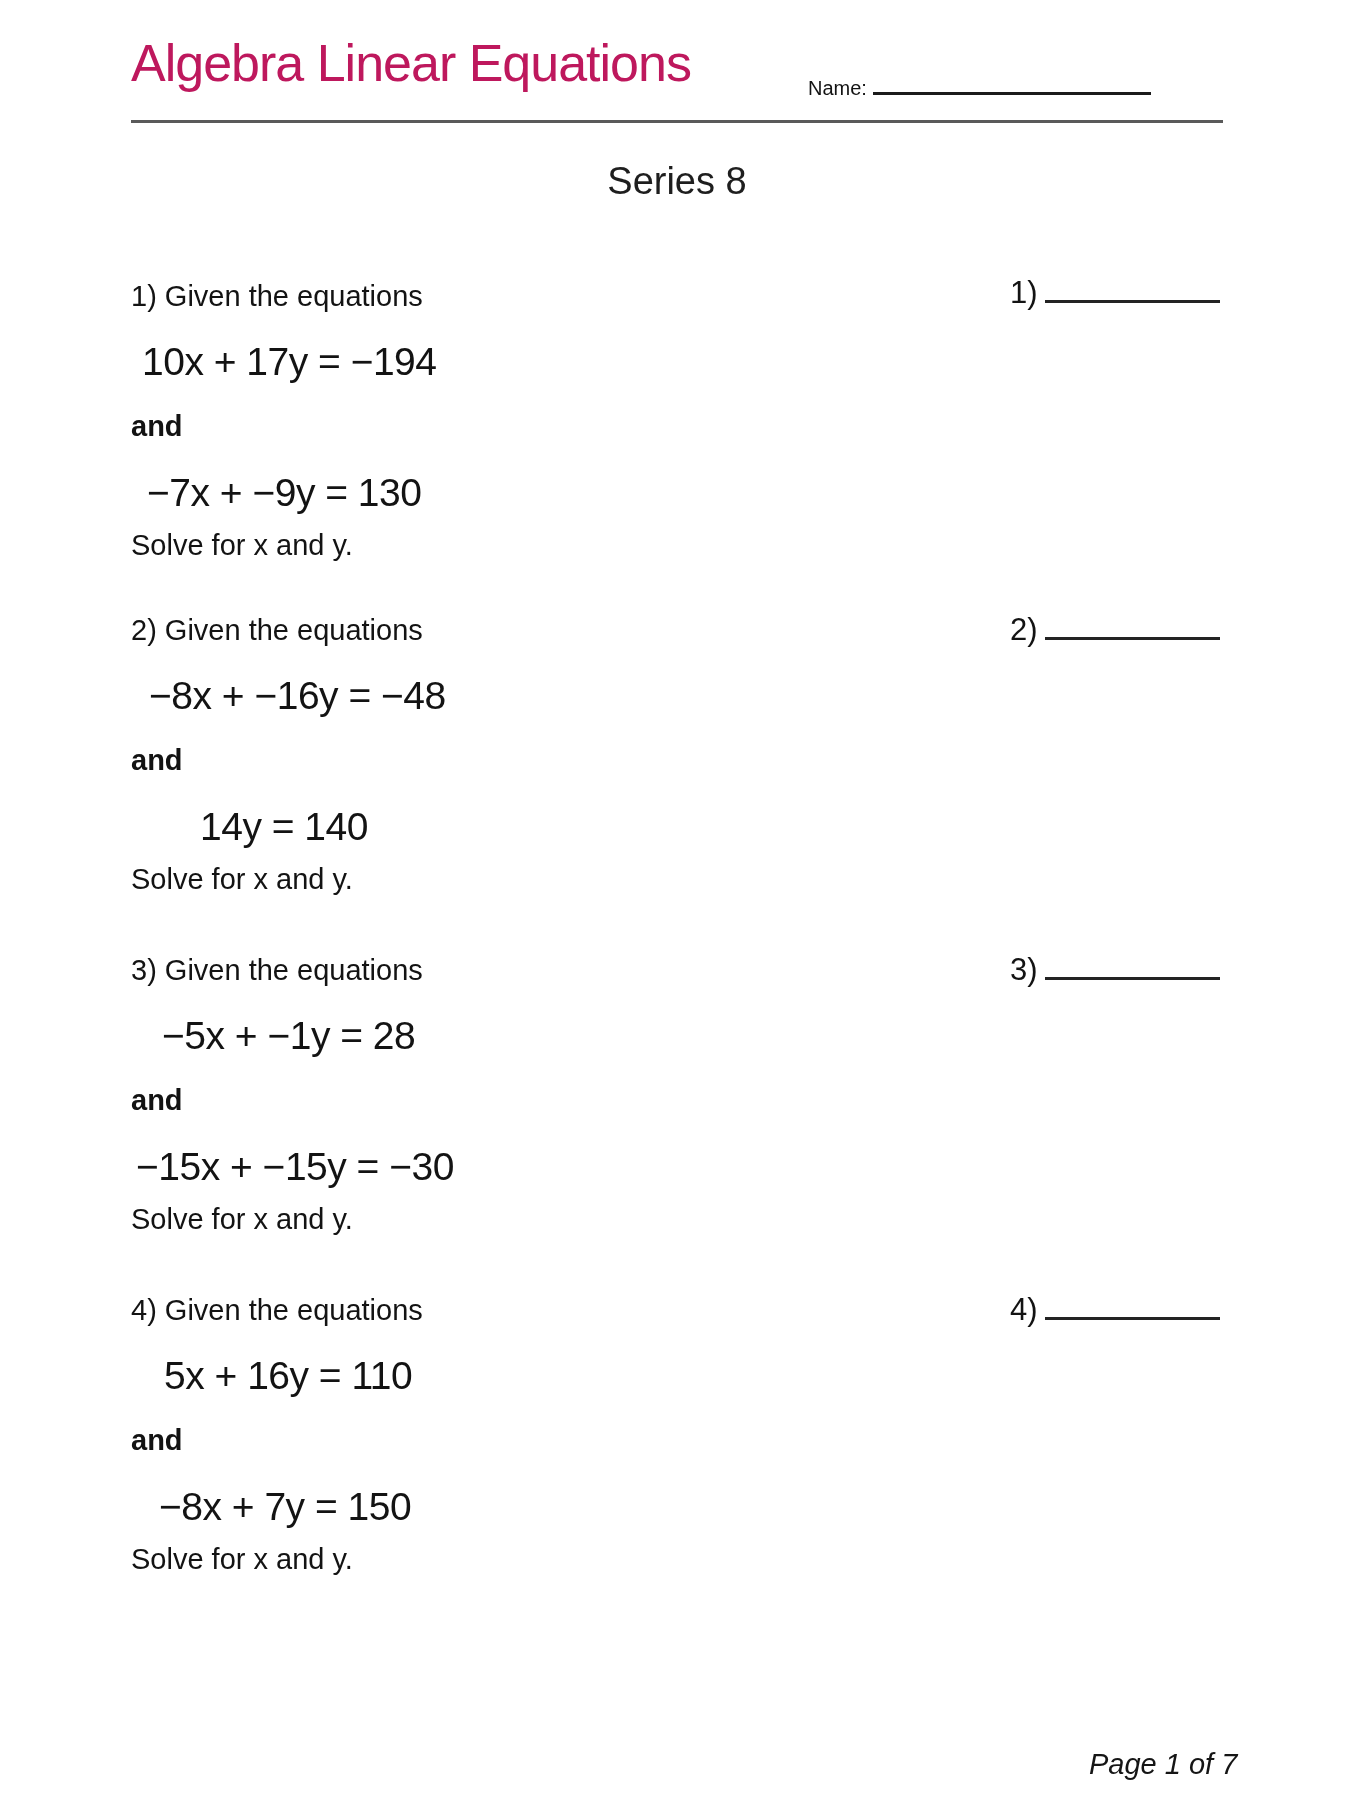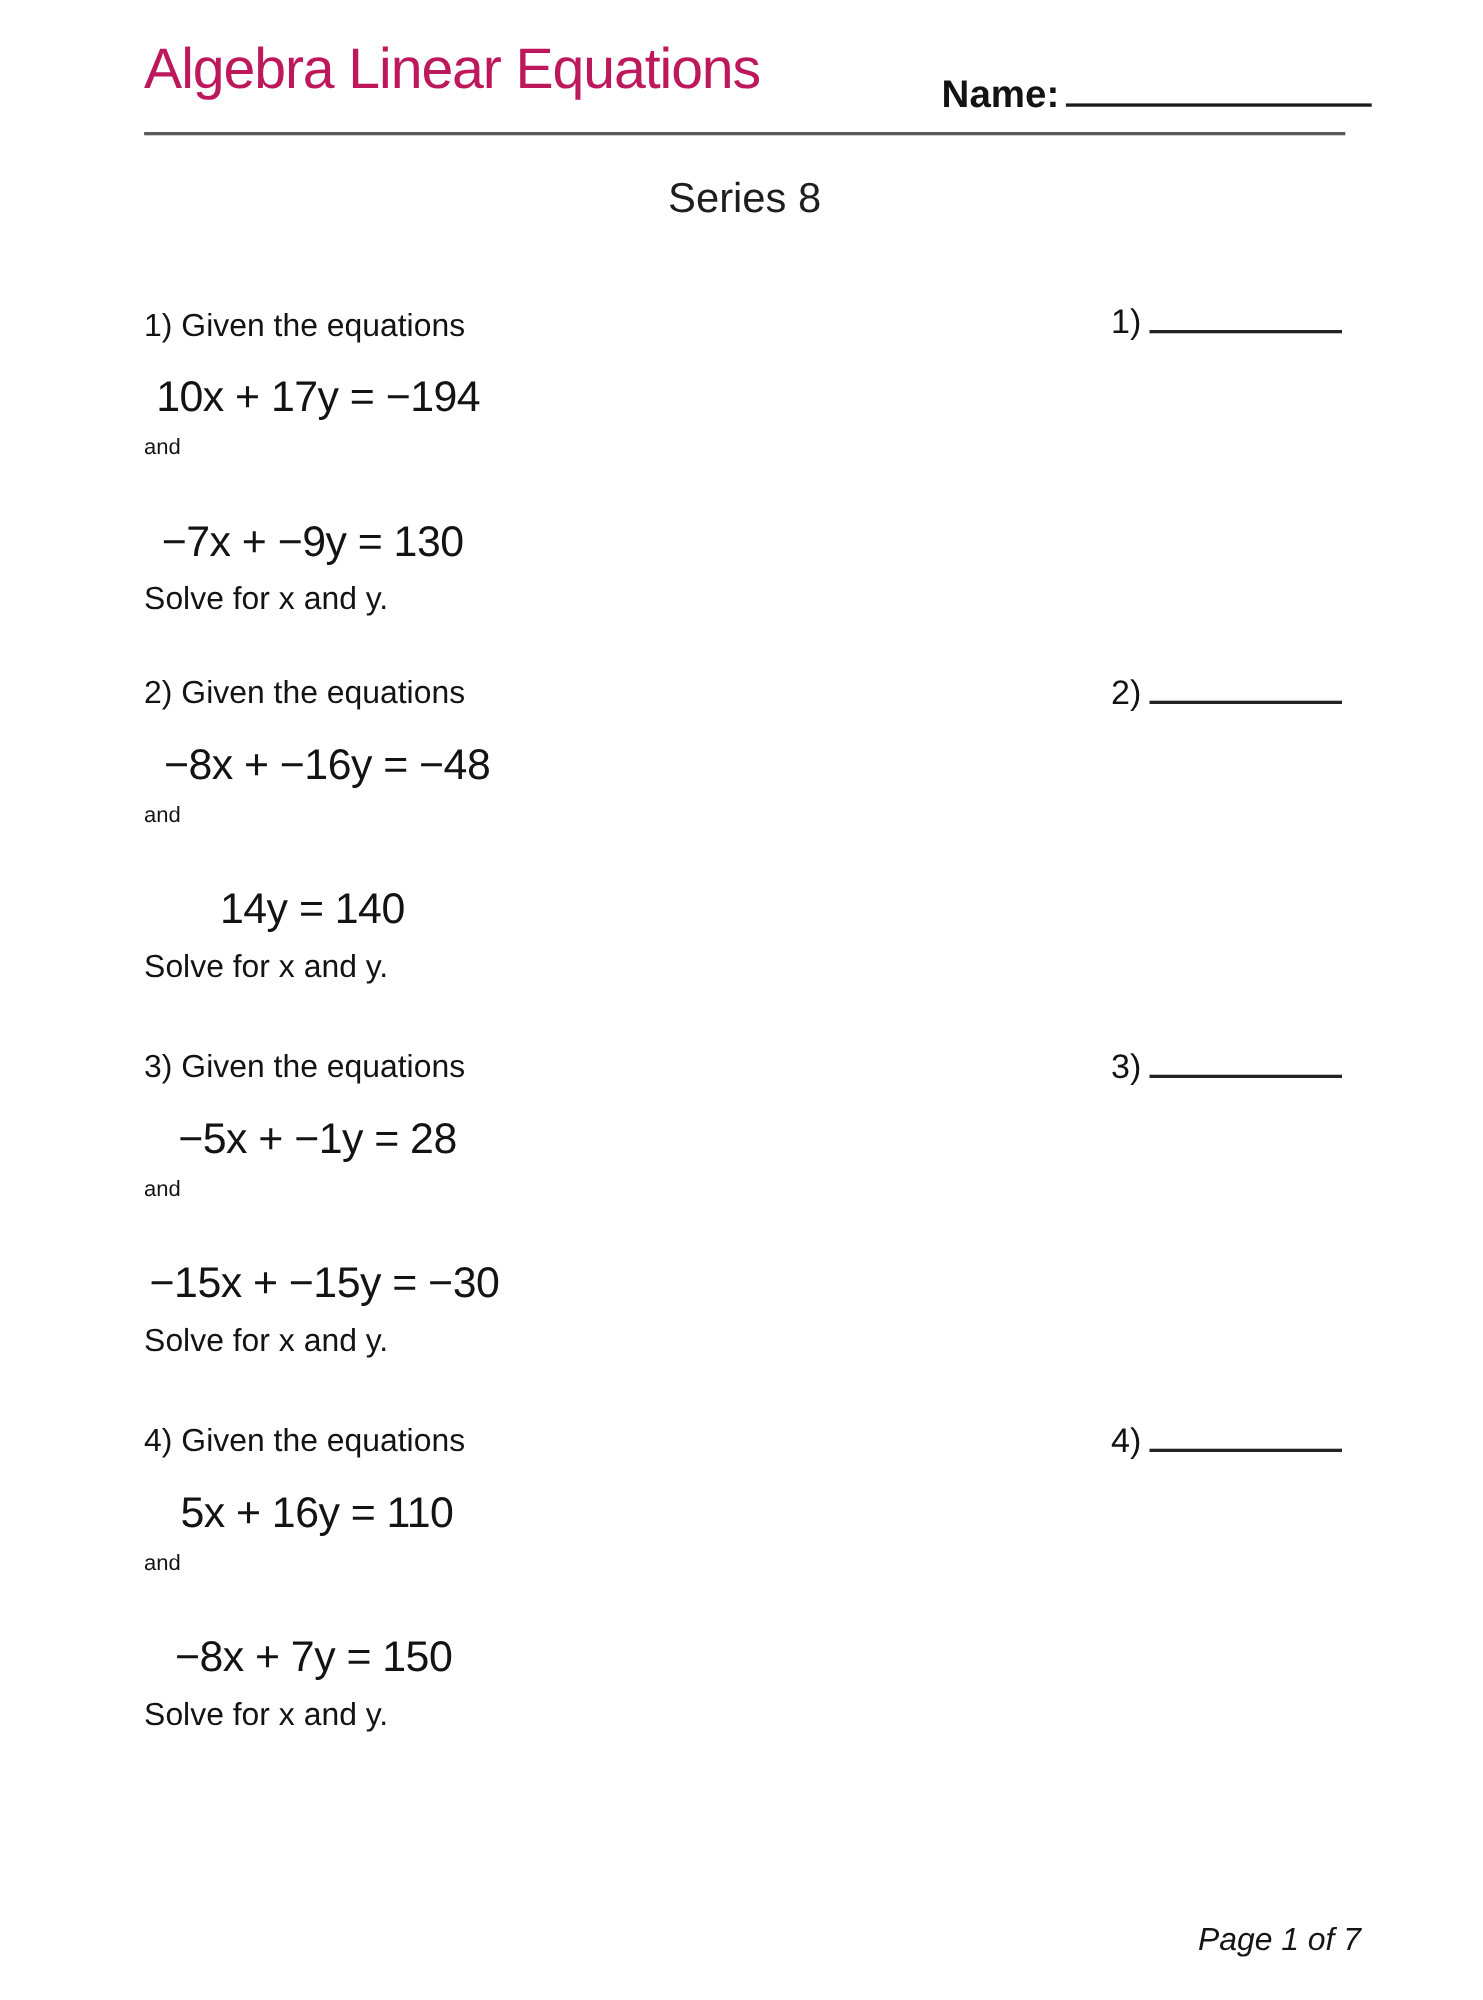--- a/index.html
+++ b/index.html
@@ -20,24 +20,24 @@
     top: 33px;
     font-size: 52px;
     font-weight: 400;
     letter-spacing: -1px;
     color: #be185d;
     margin: 0;
     white-space: nowrap;
   }
   .name-block {
     position: absolute;
-    left: 856px;
+    left: 808px;
     top: 66px;
-    font-size: 35px;
-    font-weight: 700;
+    font-size: 20px;
+    font-weight: 400;
     white-space: nowrap;
   }
   .name-blank {
     display: inline-block;
     width: 278px;
     height: 26px;
     margin-left: 6px;
     border-bottom: 3px solid #1b1b1b;
     vertical-align: baseline;
   }
@@ -71,21 +71,21 @@
     height: 300px;
   }
   .p1 { top: 280px; }
   .p2 { top: 614px; }
   .p3 { top: 954px; }
   .p4 { top: 1294px; }
 
   .row { position: absolute; left: 0; white-space: nowrap; }
   .row-prompt { top: 0;     font-size: 29px; }
   .row-eq-a   { top: 60px;  font-size: 39px; letter-spacing: -0.5px; }
-  .row-and    { top: 116px; font-size: 20px; }
+  .row-and    { top: 130px; font-size: 29px; font-weight: bold; }
   .row-eq-b   { top: 191px; font-size: 39px; letter-spacing: -0.5px; }
   .row-solve  { top: 249px; font-size: 29px; }
 
   .p1 .row-eq-a { left: 11px; }
   .p1 .row-eq-b { left: 16px; }
   .p2 .row-eq-a { left: 18px;  }
   .p2 .row-eq-b { left: 69px; }
   .p3 .row-eq-a { left: 31px; }
   .p3 .row-eq-b { left: 5px;  }
   .p4 .row-eq-a { left: 33px; }

